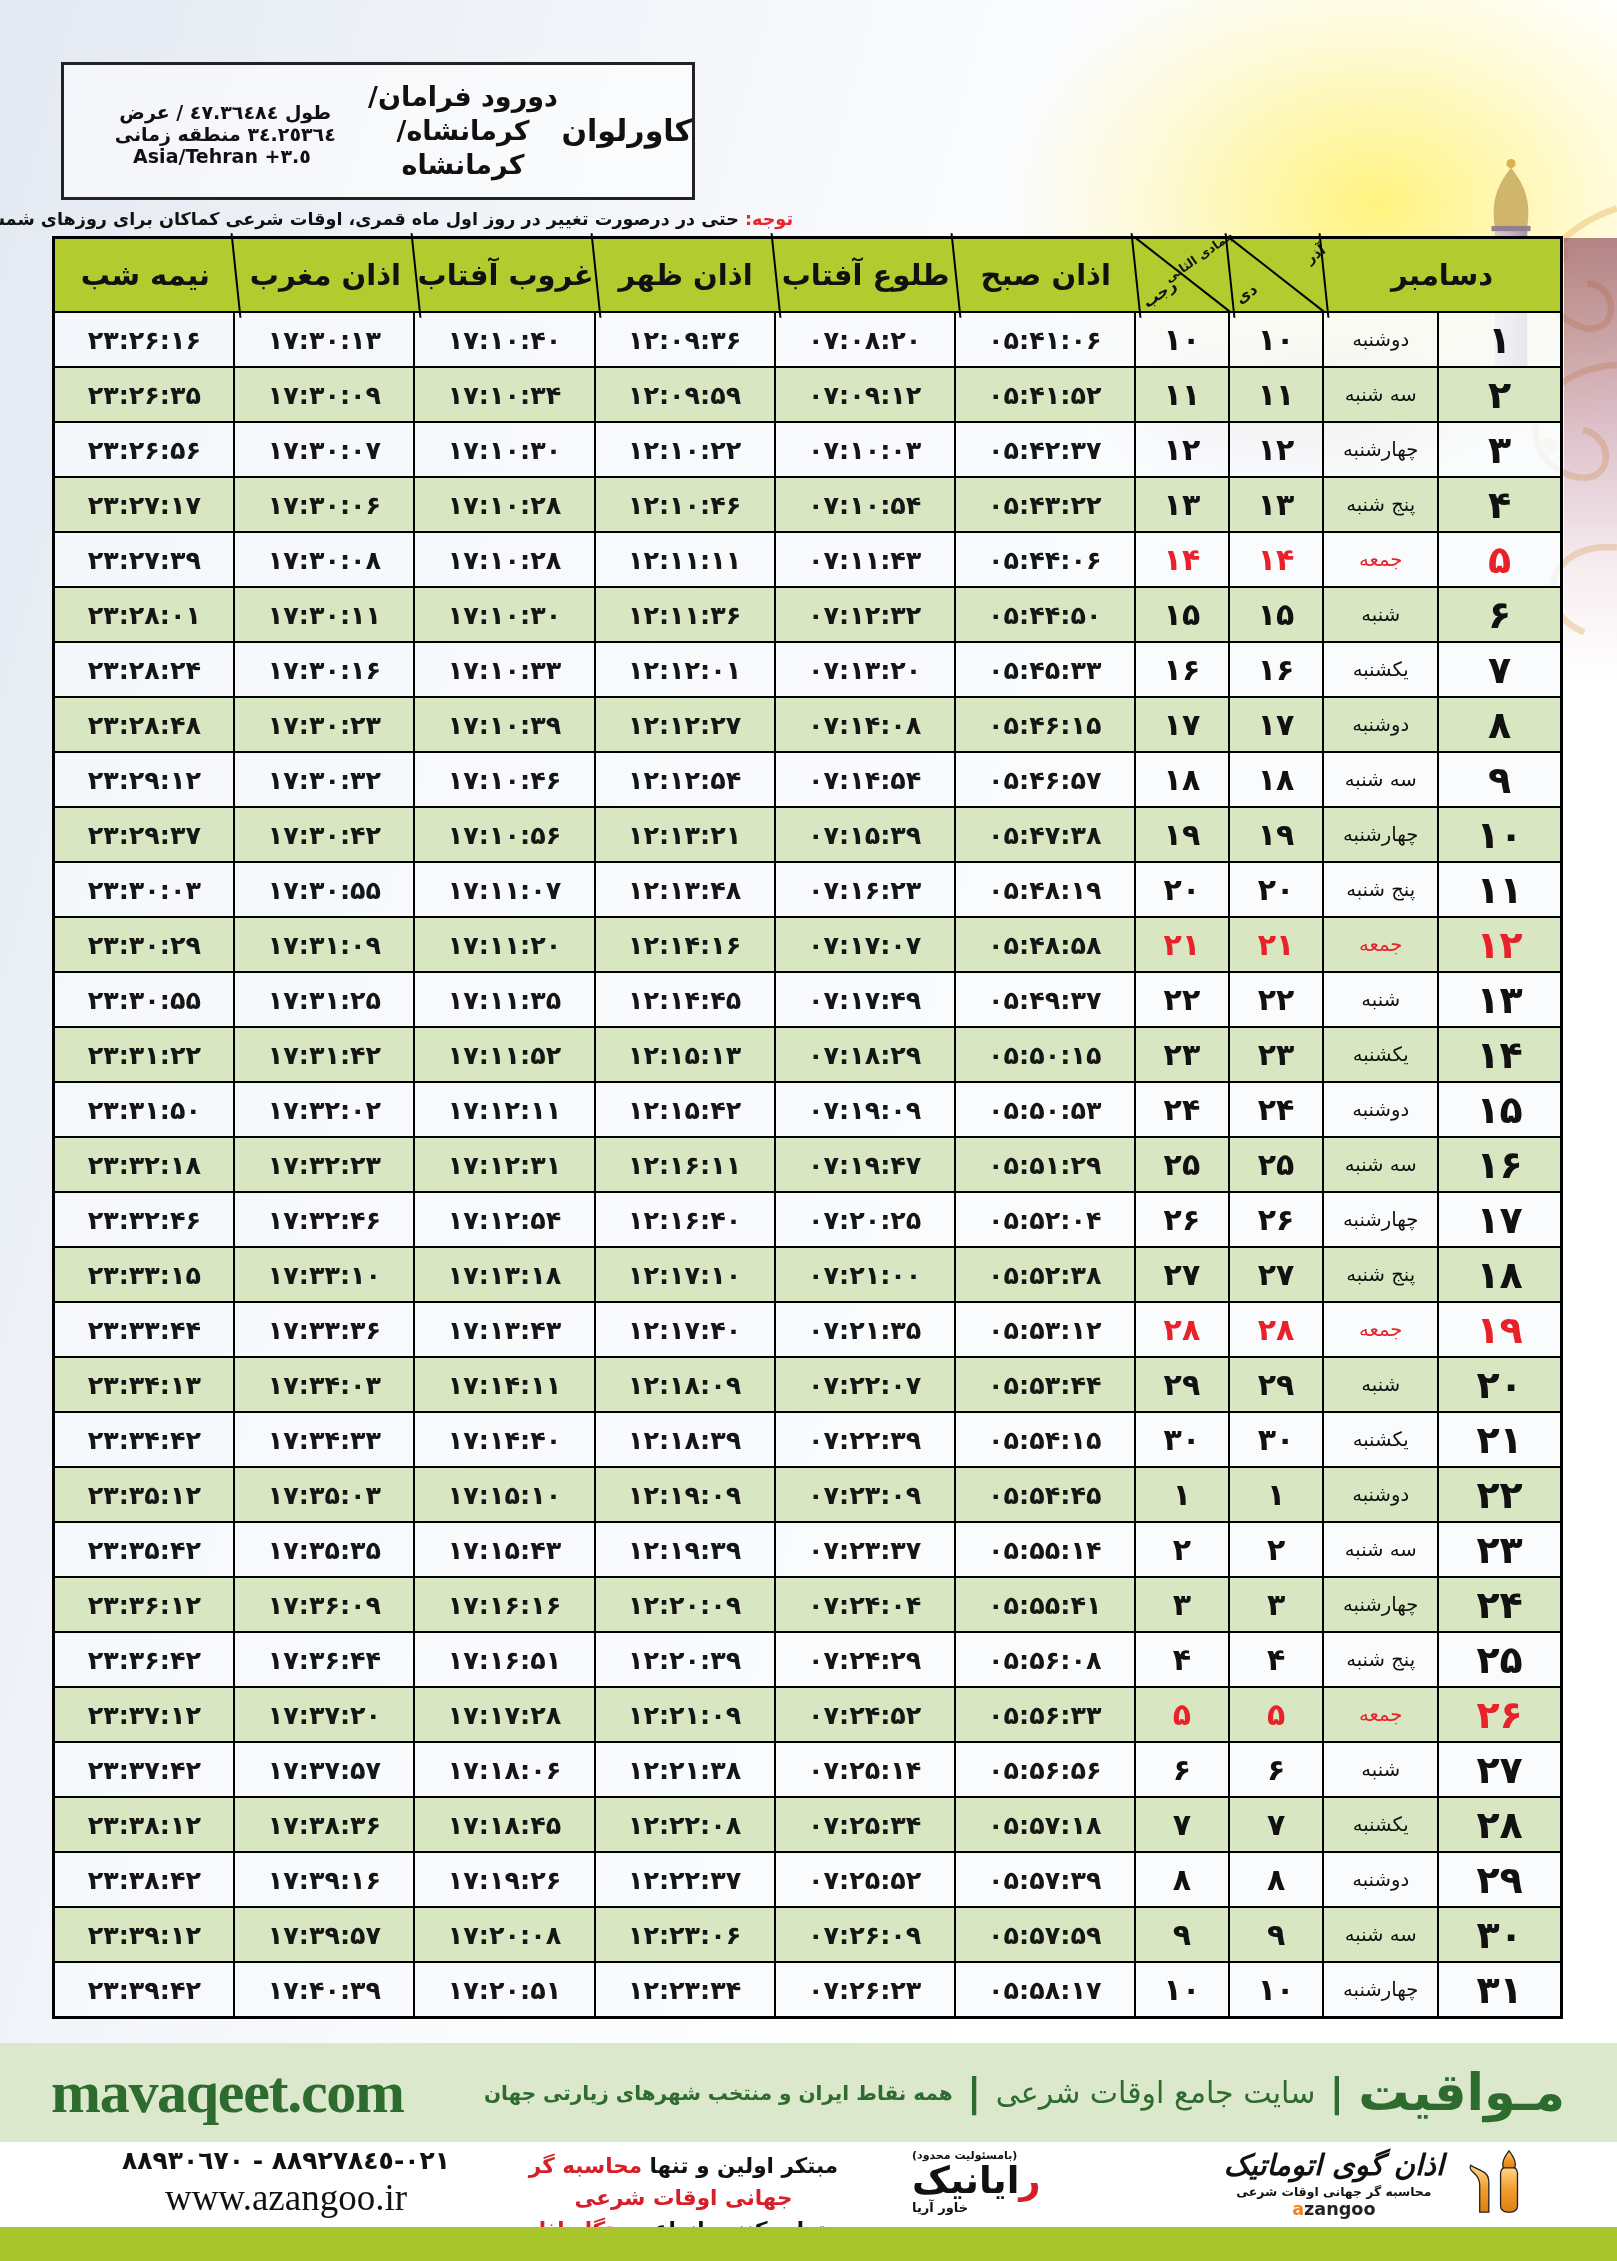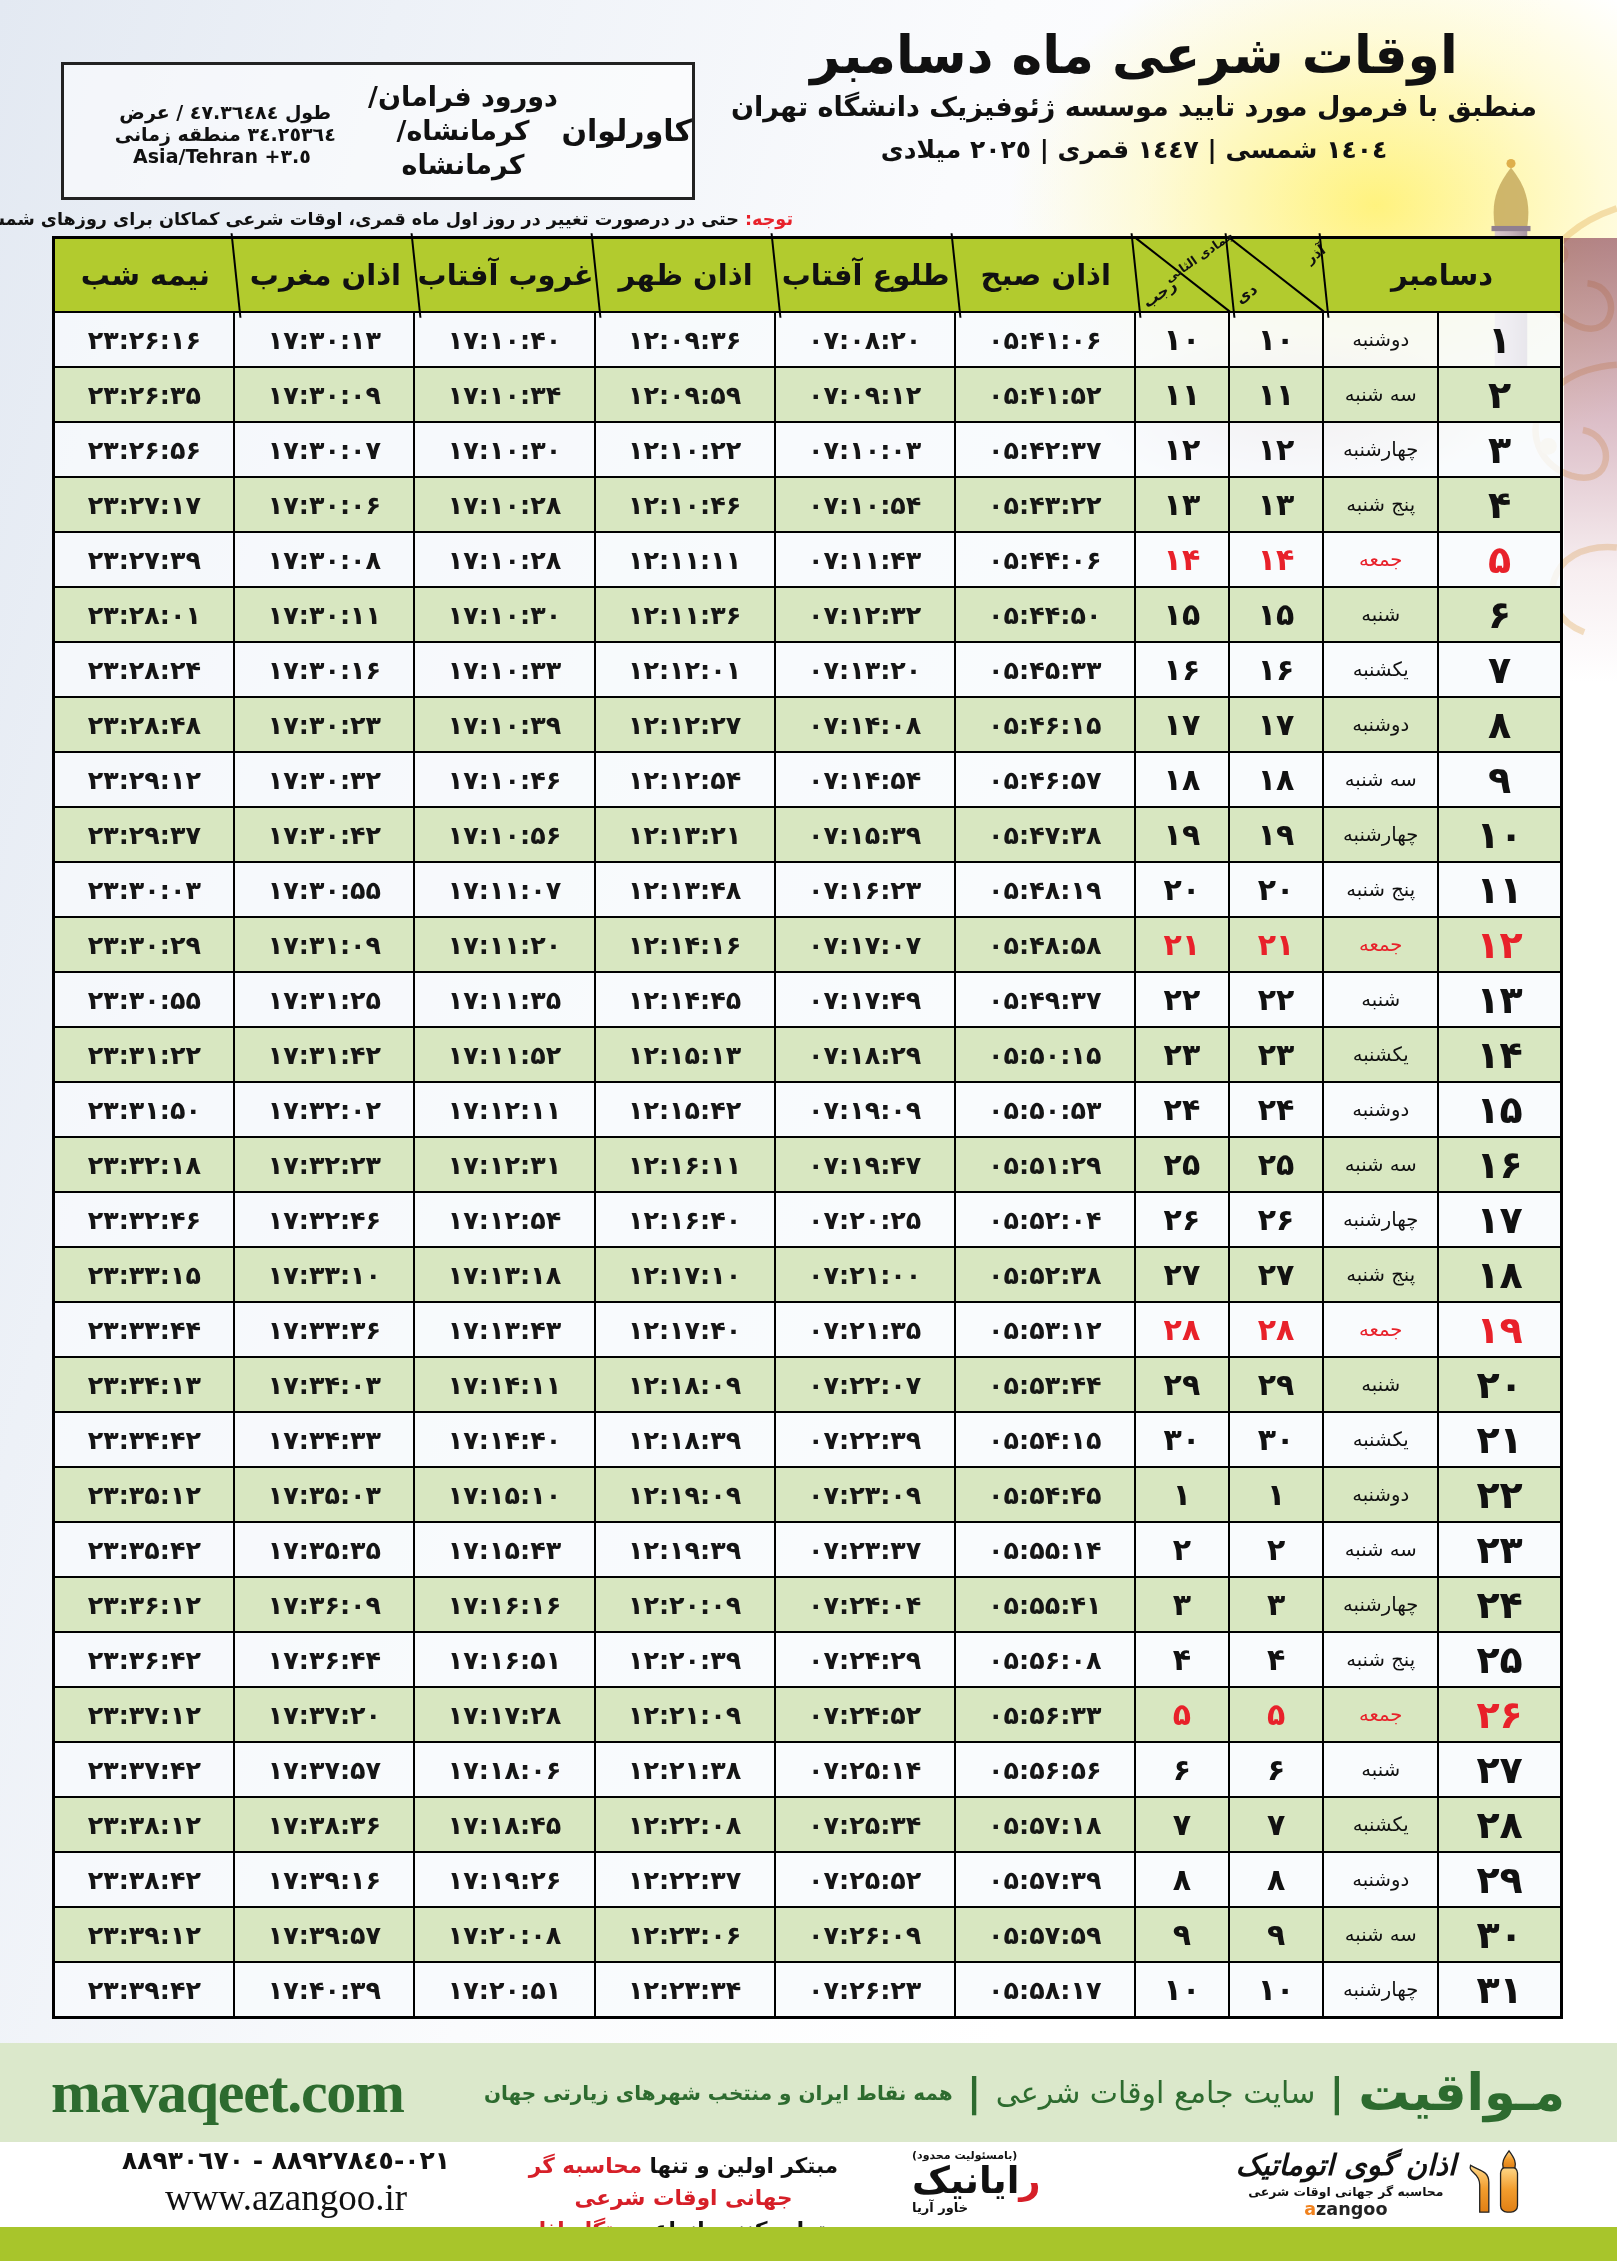--- a/index.html
+++ b/index.html
@@ -82,21 +82,21 @@
   .contact{position:absolute;left:78px;top:3.9px;width:418px;text-align:center;}
   .phone{font-size:25px;font-weight:bold;direction:ltr;unicode-bidi:embed;text-align:center;}
   .site2{font-size:37px;font-family:"Liberation Serif","DejaVu Serif",serif;direction:ltr;margin-top:1.3px;}
   .maker{position:absolute;left:502px;top:7.8px;width:365px;text-align:center;font-size:21.5px;font-weight:bold;line-height:1.5;}
   .maker .red{color:#d61f28;}
   .rayanik{position:absolute;left:913px;top:6.5px;width:215px;text-align:left;}
   .rayanik .tiny{font-size:11px;font-weight:bold;}
   .rayanik .name{font-size:37px;font-weight:bold;line-height:1.05;}
   .rayanik .name .r{color:#d61f28;}
   .rayanik .side{font-size:13px;font-weight:bold;}
-  .azangoo{position:absolute;left:1168px;top:5.2px;width:365px;display:flex;align-items:center;justify-content:flex-start;gap:4px;direction:rtl;}
+  .azangoo{position:absolute;left:1168px;top:5.2px;width:365px;display:flex;align-items:center;justify-content:flex-start;gap:16px;direction:rtl;}
   .az-icon{flex:0 0 auto;}
   .az-text{text-align:center;}
   .az-fa{font-size:29px;font-weight:bold;font-style:italic;}
   .az-sub{font-size:12.4px;font-weight:bold;margin-top:2.6px;}
   .az-en{font-size:17.6px;font-weight:bold;direction:ltr;color:#222;}
   .az-en .a{color:#f0821e;}
   .greenbar{position:absolute;left:0;top:2227px;width:1618px;height:35px;background:#a8c52b;z-index:2;}
 </style>
 </head>
 <body>
@@ -135,25 +135,20 @@
 
   <div class="loc-box">
     <div class="loc-name">کاورلوان</div>
     <div class="loc-region">دورود فرامان/کرمانشاه/کرمانشاه</div>
     <div class="loc-coords">
       <span>طول ٤٧.٣٦٤٨٤ / عرض ٣٤.٢٥٣٦٤ منطقه زمانی</span>
       <span class="tz">Asia/Tehran +٣.٥</span>
     </div>
   </div>
 
-  <div class="title-block">
-    <div class="main-title">اوقات شرعی ماه دسامبر</div>
-    <div class="sub-title">منطبق با فرمول مورد تایید موسسه ژئوفیزیک دانشگاه تهران</div>
-    <div class="years-line">١٤٠٤ شمسی | ١٤٤٧ قمری | ٢٠٢٥ میلادی</div>
-  </div>
 
   <div class="notice">
     <span class="red">توجه:</span>
     <span>حتی در درصورت تغییر در روز اول ماه قمری، اوقات شرعی کماکان برای روزهای شمسی و میلادی معتبر است.</span>
   </div>
 
   <div class="cal-table">
     <div class="t-header">
       <div class="h-cell h-dec">دسامبر</div>
       <div class="h-cell h-date h-split">

